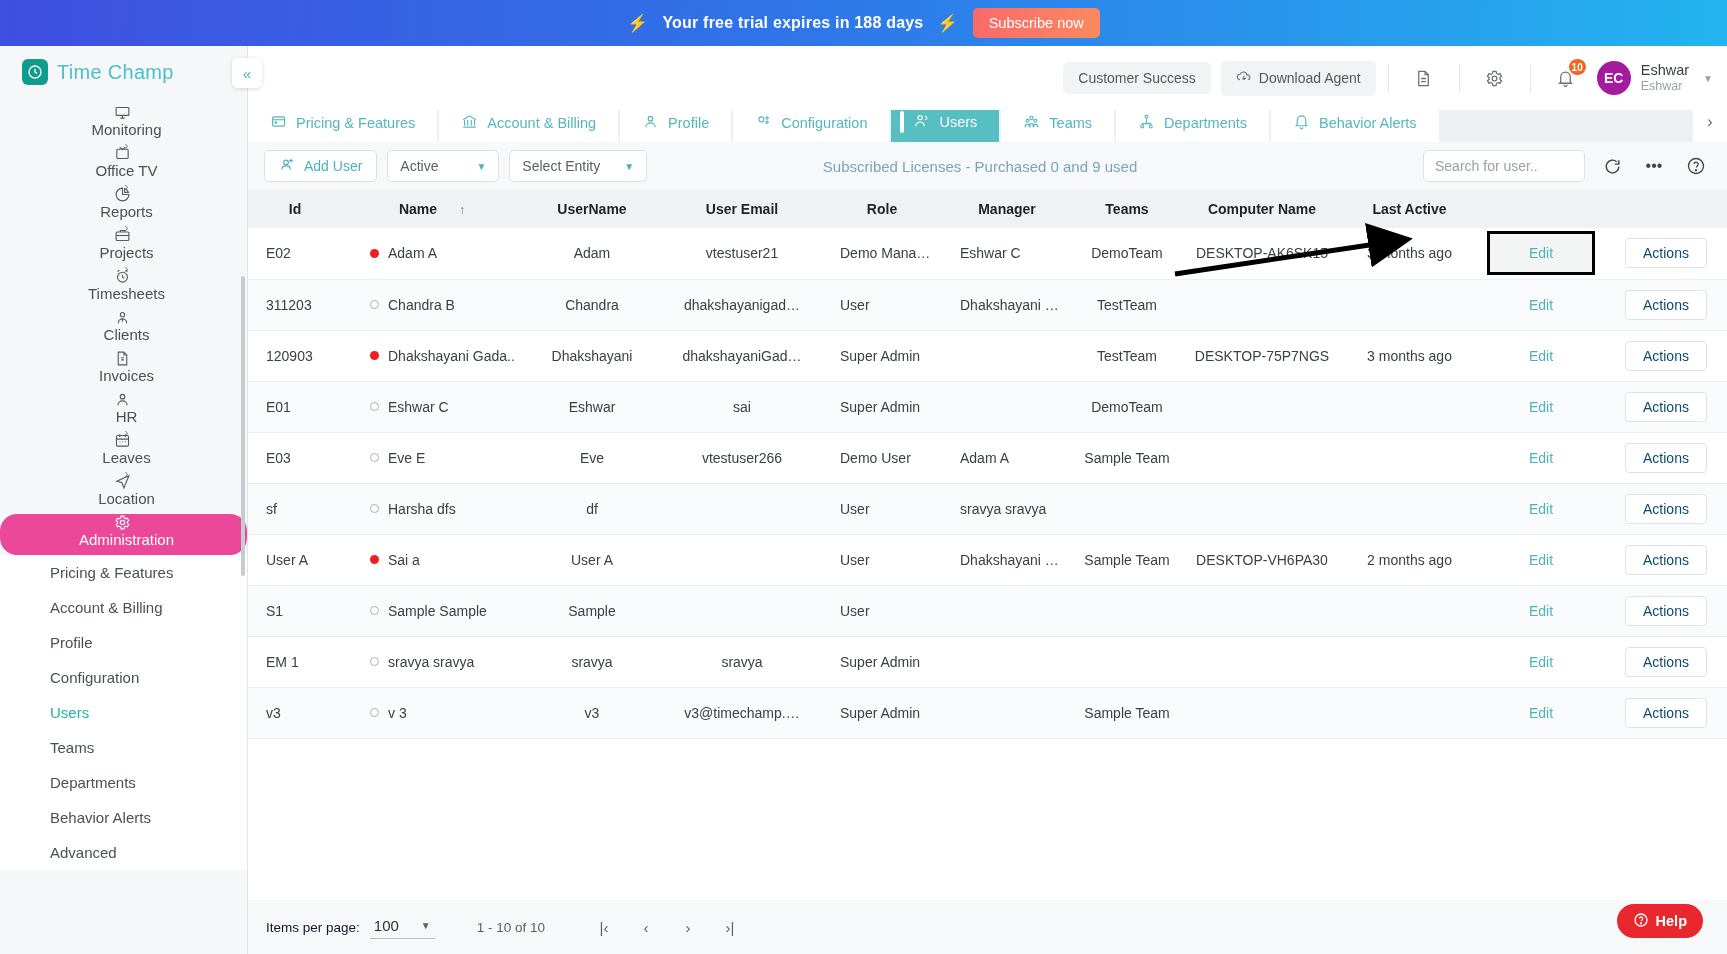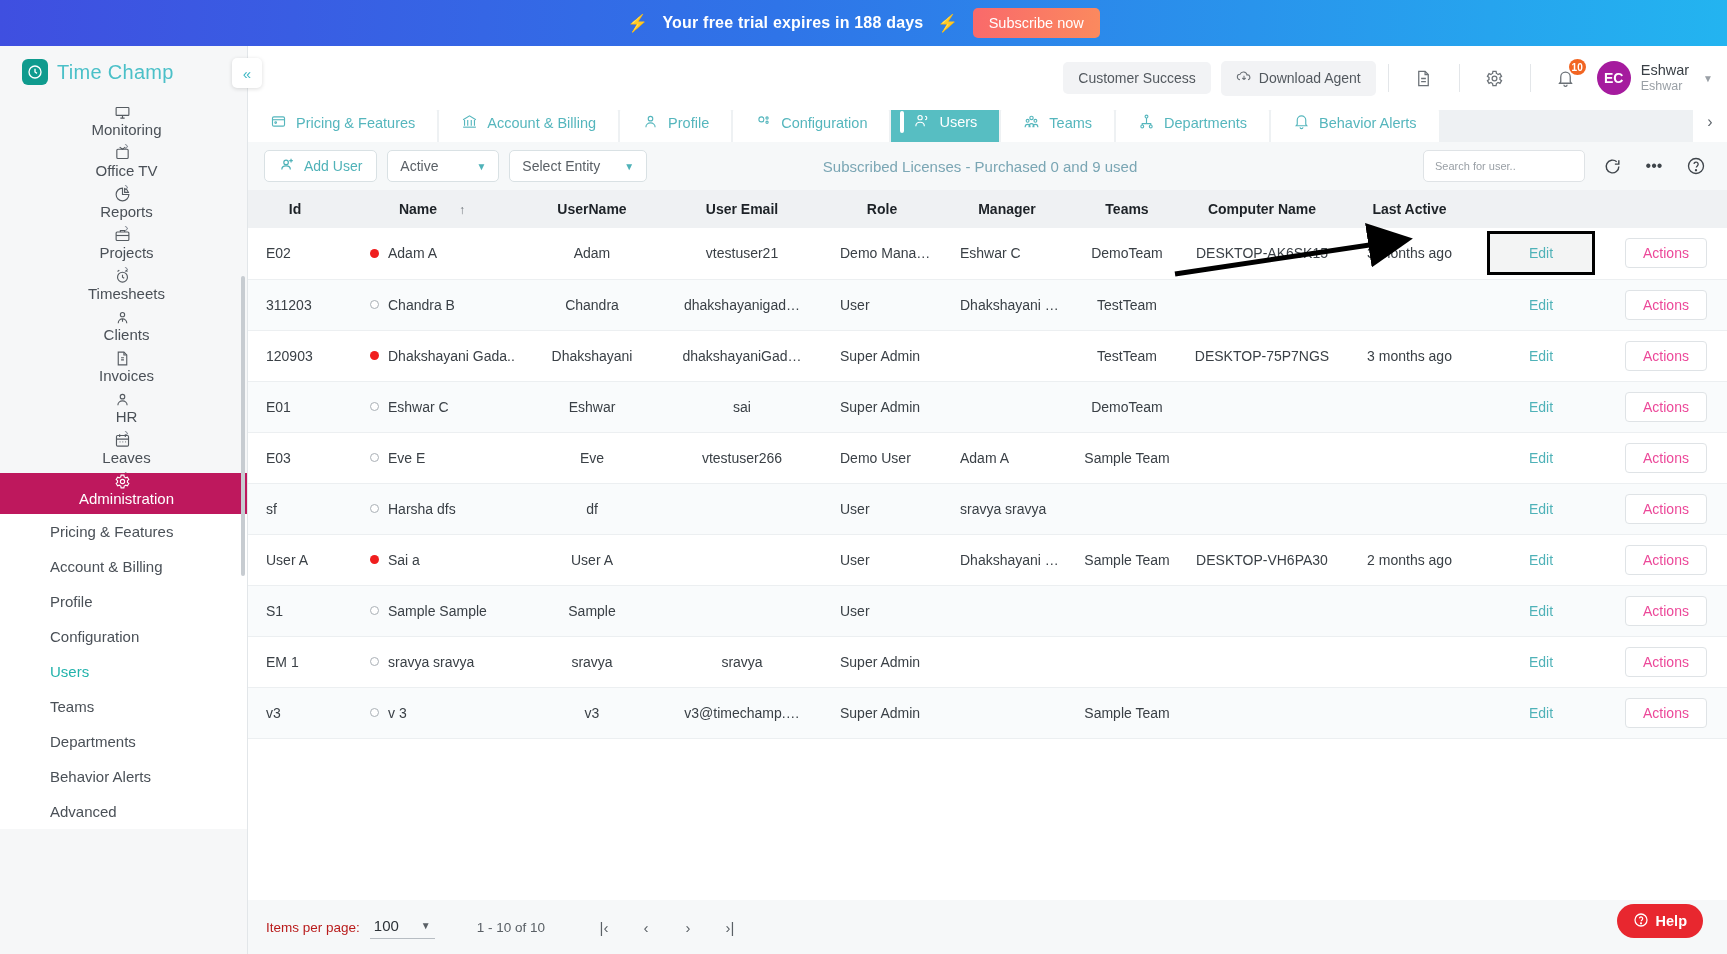--- a/index.html
+++ b/index.html
@@ -49,21 +49,21 @@
     color:#3fb8c4; font-size:15px; cursor:pointer; z-index:25;
   }
   .nav { padding-top: 6px; }
   .nav-item {
     display:flex; align-items:center; height: 41px; padding: 0 18px 0 24px;
     color:#4a5057; font-size: 15px; cursor:pointer; position:relative;flex-direction:column;
   }
   .nav-item .nv-icon { width: 26px; display:flex; align-items:center; color:#555b61; }
   .nav-item .nv-label { flex:1; }
   .nav-item .nv-chev { color:#8a9099; font-size: 13px; }
-  .nav-item.active { background:#be185d; color:#fff; }
+  .nav-item.active { background:#ec4899; color:#fff;border-radius:17px; }
   .nav-item.active .nv-icon, .nav-item.active .nv-chev { color:#fff; }
   .subnav { background:#fff; }
   .subnav-item {
     height: 35px; display:flex; align-items:center; padding-left: 50px;
     font-size: 15px; color:#4a5057; cursor:pointer;
   }
   .subnav-item.active { color:#23b3ac; }
   .sidebar-scroll {
     position:absolute; right:2px; top:230px; width:4px; height:300px;
     background:#c7ccd1; border-radius:2px;
@@ -140,21 +140,21 @@
   }
   .tool-select .caret { color:#4fb2b8; font-size:10px; }
   .license-text {
     flex:1; text-align:center; color:#7aa6b4; font-size:15px; padding-right: 120px;
   }
   .search-box {
     border:1px solid #dfe3e6; border-radius:5px; height:32px; width:162px;
     display:flex; align-items:center; padding: 0 11px; background:#fff;
   }
   .search-box input {
-    border:none; outline:none; font-size:11px; color:#7f1d1d; width:100%;
+    border:none; outline:none; font-size:14px; color:#7f1d1d; width:100%;
     font-family:"Liberation Sans", sans-serif; background:transparent;
   }
   .search-box input::placeholder { color:#9aa0a6; }
   .tool-ico {
     width:30px; height:30px; margin-left:12px; display:flex; align-items:center;
     justify-content:center; color:#3f454b; cursor:pointer; font-size:16px;
   }
 
   
   .table-wrap {
@@ -178,31 +178,31 @@
   .dot { width:9px; height:9px; border-radius:50%; flex:none; }
   .dot.on { background:#f01e1e; }
   .dot.off { background:#fff; border:1px solid #aab0b6; }
   .edit-link { color:#4fb2b8; font-size:14px; cursor:pointer; }
   .edit-cell-hl {
     border:3px solid #000; background:#f3f4f4; height:44px;
     display:flex; align-items:center; justify-content:center; margin: 0 4px;
   }
   .actions-btn {
     border:1px solid #dfe3e6; background:#fff; border-radius:4px;
-    font-size:14px; color:#ec4899; height:30px; padding: 0 17px; cursor:pointer;
+    font-size:14px; color:#0c4a6e; height:30px; padding: 0 17px; cursor:pointer;
     font-family:"Liberation Sans", sans-serif;
   }
   .arrow-annot { position:absolute; left:0; top:0; pointer-events:none; z-index: 14; }
 
   
   .footer {
     position:absolute; top:900px; left:248px; width:1479px; height:54px;
     background:#f6f8f9; display:flex; align-items:center; padding-left: 18px; z-index: 12;
   }
-  .ipp-label { font-size:13.5px; color:#b91c1c; }
+  .ipp-label { font-size:13.5px; color:#0f172a; }
   .ipp-select {
     display:flex; align-items:center; gap:22px; margin-left:10px;
     border-bottom:1px solid #b7bdc3; padding: 2px 4px 4px 4px; cursor:pointer;
   }
   .ipp-val { font-size:15px; color:#2c3237; }
   .ipp-caret { color:#5a6066; font-size:10px; }
   .range-text { font-size:13.5px; color:#5a6066; margin-left: 42px; }
   .pg-btn {
     width:34px; height:34px; display:flex; align-items:center; justify-content:center;
     color:#5a6066; font-size:15px; cursor:pointer; margin-left: 8px;
@@ -323,20 +323,28 @@
       <div class="nav-item">
         <span class="nv-icon">
           <svg width="17" height="17" viewBox="0 0 24 24" fill="none" stroke="currentColor" stroke-width="1.6">
             <rect x="3.5" y="5" width="17" height="15" rx="1.6"></rect>
             <path d="M3.5 10h17M8 3v4M16 3v4"></path>
             <path d="M8 14h1M12 14h1M16 14h1"></path>
           </svg>
         </span>
         <span class="nv-label">Leaves</span>
         <span class="nv-chev">›</span>
+      </div>
+      <div class="nav-item">
+        <span class="nv-icon">
+          <svg width="17" height="17" viewBox="0 0 24 24" fill="none" stroke="currentColor" stroke-width="1.6">
+            <path d="M21 4L4 11.5l7.3 2.2L14 21z"></path>
+          </svg>
+        </span>
+        <span class="nv-label">Location</span>
       </div>
       <div class="nav-item active">
         <span class="nv-icon">
           <svg width="17" height="17" viewBox="0 0 24 24" fill="none" stroke="currentColor" stroke-width="1.6">
             <circle cx="12" cy="12" r="3"></circle>
             <path d="M19 12a7 7 0 00-.1-1.2l2-1.5-2-3.4-2.4 1a7 7 0 00-2-1.2L14 3h-4l-.5 2.7a7 7 0 00-2 1.2l-2.4-1-2 3.4 2 1.5A7 7 0 005 12c0 .4 0 .8.1 1.2l-2 1.5 2 3.4 2.4-1a7 7 0 002 1.2L10 21h4l.5-2.7a7 7 0 002-1.2l2.4 1 2-3.4-2-1.5c.1-.4.1-.8.1-1.2z"></path>
           </svg>
         </span>
         <span class="nv-label">Administration</span>
         <span class="nv-chev">⌄</span>

